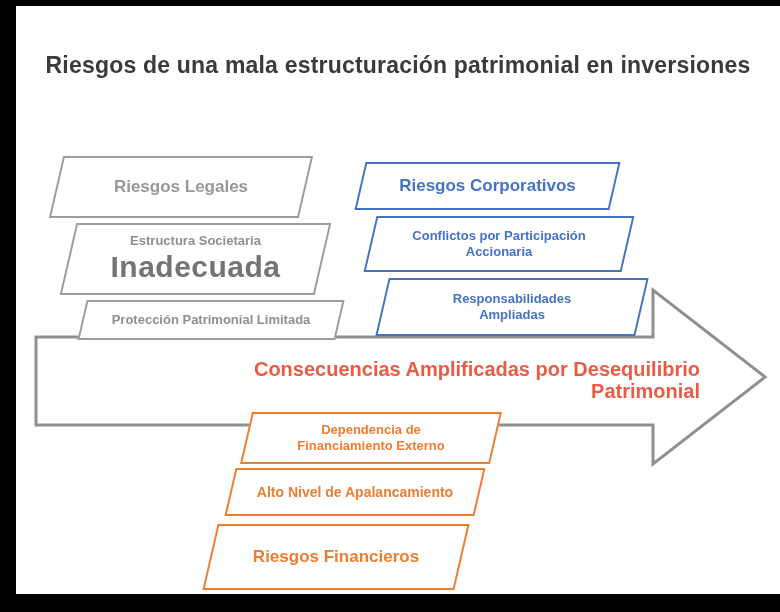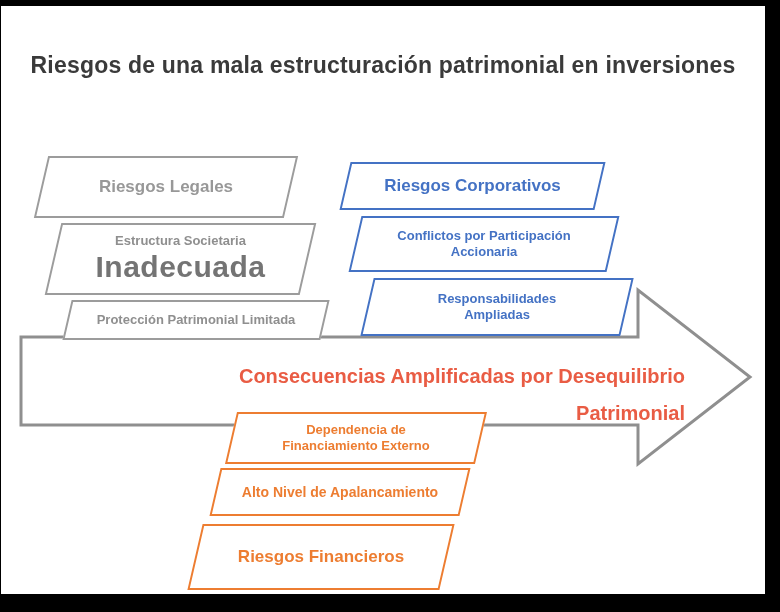--- a/index.html
+++ b/index.html
@@ -9,21 +9,21 @@
     --c-blue:#4472c4;
     --c-orange:#ed7d31;
     --c-red:#e95c44;
     --c-title:#3a3a3a;
     --c-line:#8f8f8f;
   }
   *{box-sizing:border-box;margin:0;padding:0;}
   html,body{background:#000;}
   body{font-family:"Liberation Sans","DejaVu Sans",sans-serif;}
   .canvas{position:relative;width:780px;height:612px;background:#000;overflow:hidden;}
-  .slide{position:absolute;left:1px;top:6px;width:764px;height:588px;background:#ffffff;}
+  .slide{position:absolute;left:16px;top:6px;width:764px;height:588px;background:#ffffff;}
 
   .page-title{
     position:absolute;left:0;top:46px;width:100%;
     text-align:center;font-size:23px;font-weight:700;color:var(--c-title);
     letter-spacing:0.2px;
   }
 
   .flow-svg{position:absolute;left:0;top:0;z-index:0;}
 
   .pbox{
@@ -64,21 +64,21 @@
   .o1{left:230px;top:406px;width:250px;height:52px;}
   .o1 .lbl{font-size:13px;max-width:175px;}
   .o2{left:214px;top:462px;width:250px;height:48px;}
   .o2 .lbl{font-size:14px;}
   .o3{left:194px;top:518px;width:252px;height:66px;}
   .o3 .lbl{font-size:17px;}
 
   .arrow-caption{
     position:absolute;left:172px;top:352px;width:512px;z-index:2;
     font-size:20px;font-weight:700;color:var(--c-red);
-    text-align:right;line-height:37px;
+    text-align:right;line-height:22px;
   }
 </style>
 </head>
 <body>
 
 <div class="canvas">
   <div class="slide">
 
     <div class="page-title">Riesgos de una mala estructuración patrimonial en inversiones</div>
 

